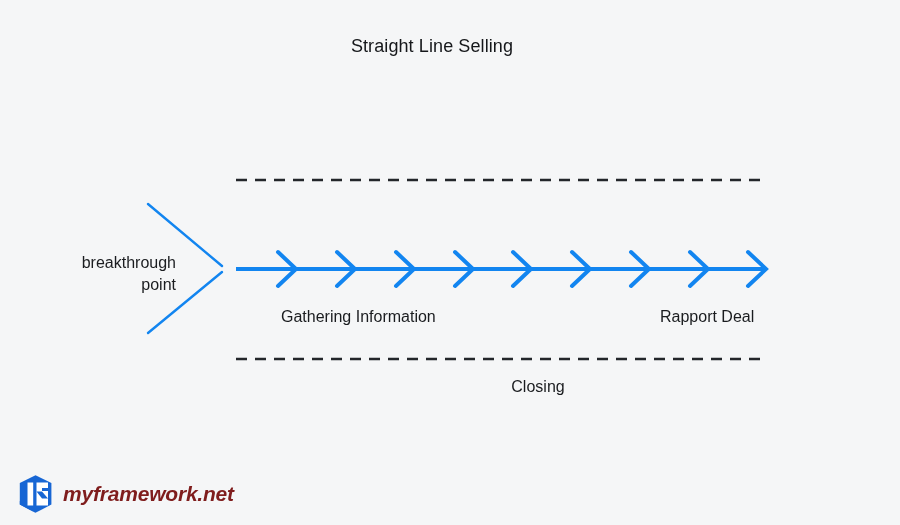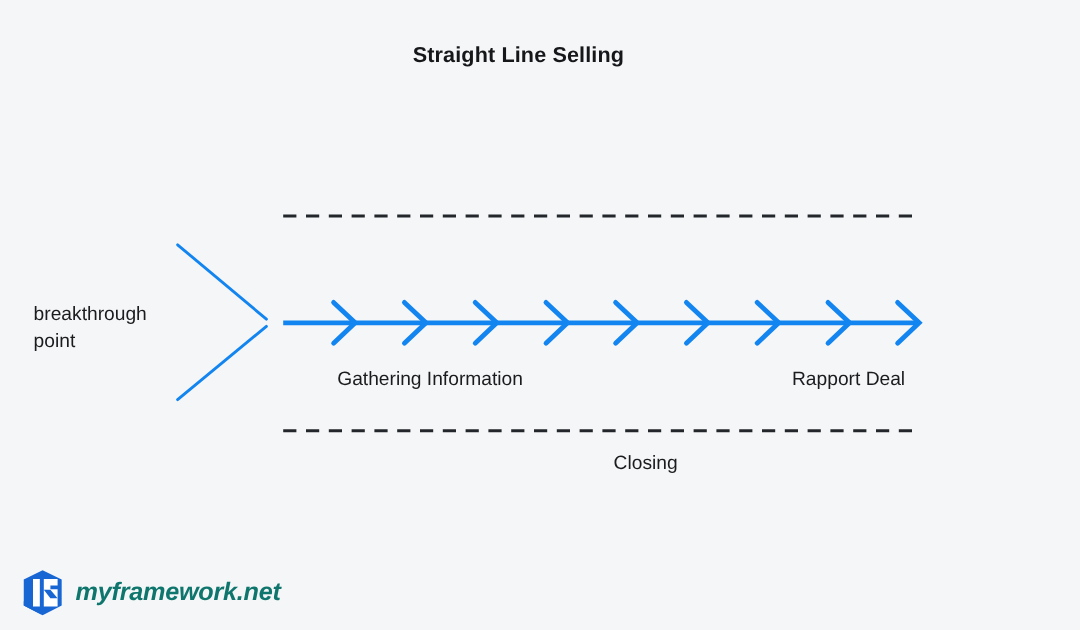--- a/index.html
+++ b/index.html
@@ -21,21 +21,21 @@
   }
 
   
   .title {
     position: absolute;
     left: 0;
     top: 36px;
     width: 864px;
     text-align: center;
     font-size: 18px;
-    font-weight: bold;
+    font-weight: normal;
     color: #15171a;
     letter-spacing: 0.1px;
   }
 
   
   #diagram {
     position: absolute;
     left: 0;
     top: 0;
     width: 900px;
@@ -46,21 +46,21 @@
   .lbl {
     position: absolute;
     font-size: 16px;
     color: #1a1c1f;
     white-space: nowrap;
   }
   .lbl-breakthrough {
     left: 28px;
     top: 252px;
     width: 148px;
-    text-align: left;
+    text-align: right;
     white-space: normal;
     line-height: 1.35;
   }
   .lbl-pluto {
     left: 438px;
     top: 145px;
     width: 200px;
     text-align: center;
   }
   .lbl-uranus {
@@ -93,21 +93,21 @@
   }
   .logo-mark {
     width: 36px;
     height: 40px;
     display: block;
   }
   .logo-text {
     font-size: 21px;
     font-style: italic;
     font-weight: bold;
-    color: #0f766e;
+    color: #7f1d1d;
     letter-spacing: -0.2px;
   }
 </style>
 </head>
 <body>
 
 <div id="canvas">
 
   <div class="title">Straight Line Selling</div>
 

